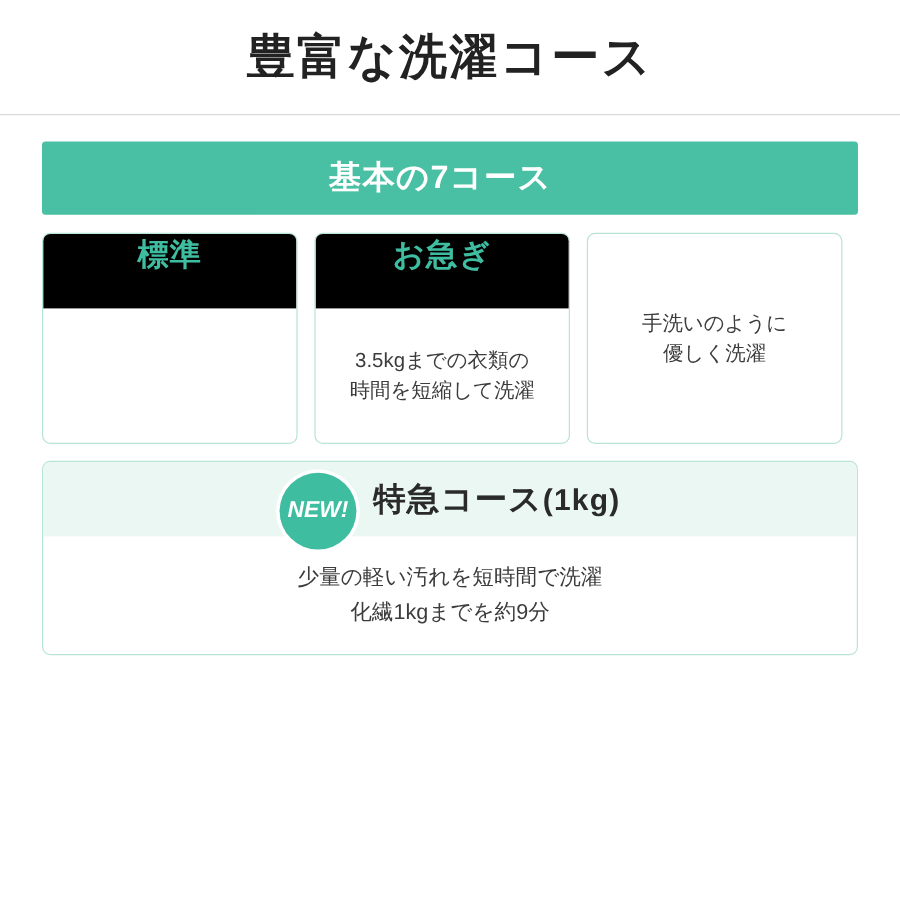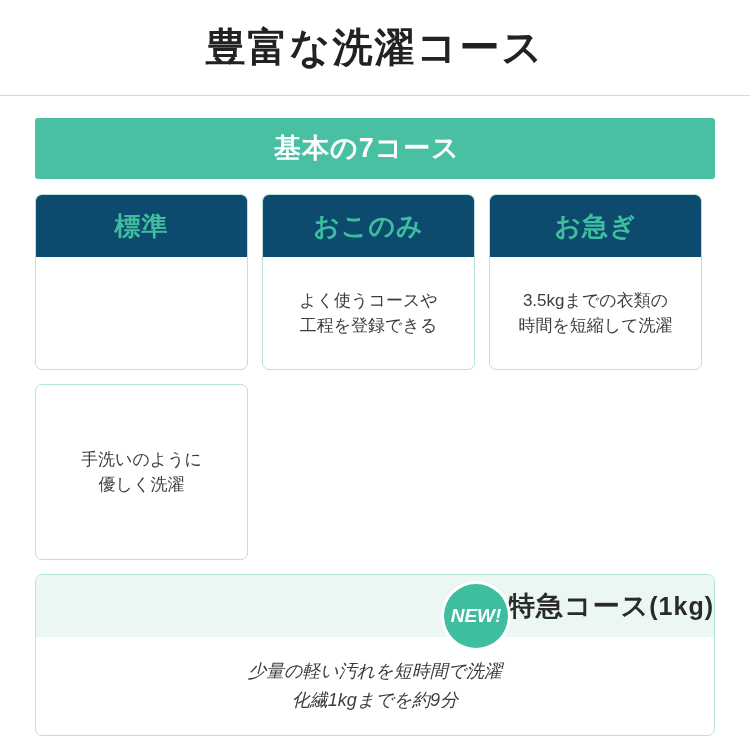--- a/index.html
+++ b/index.html
@@ -59,24 +59,24 @@
     height: 176px;
     border: 1px solid #b8e3d7;
     border-radius: 7px;
     box-sizing: border-box;
     background: #ffffff;
     display: flex;
     flex-direction: column;
     overflow: hidden;
   }
   .card-head {
-    background: #0c4a6e;
+    background: #000000;
     height: 62px;
     display: flex;
-    align-items: center;
+    align-items: flex-start;
     justify-content: center;
   }
   .card-head-text {
     color: #3fbda0;
     font-size: 26px;
     font-weight: bold;
     letter-spacing: 1px;
   }
   .card-body {
     flex: 1;
@@ -103,21 +103,22 @@
     display: flex;
     flex-direction: column;
     overflow: hidden;
     position: relative;
   }
   .express-head {
     background: #eaf7f3;
     height: 62px;
     display: flex;
     align-items: center;
-    justify-content: flex-end;
+    justify-content: center;
+    gap: 14px;
   }
   .new-badge {
     width: 64px;
     height: 64px;
     border-radius: 50%;
     background: #3fbda0;
     color: #ffffff;
     display: flex;
     align-items: center;
     justify-content: center;
@@ -142,21 +143,20 @@
     flex: 1;
     display: flex;
     align-items: center;
     justify-content: center;
     text-align: center;
   }
   .express-body-text {
     font-size: 18px;
     line-height: 1.6;
     color: #3c3c3c;
-    font-style: italic;
   }
 </style>
 </head>
 <body>
 
 <div class="page">
 
   <div class="header">
     <div class="header-title">豊富な洗濯コース</div>
   </div>
@@ -166,28 +166,20 @@
     <div class="section-banner">基本の7コース</div>
 
     <div class="grid">
 
       <div class="card">
         <div class="card-head">
           <span class="card-head-text">標準</span>
         </div>
       </div>
 
-      <div class="card">
-        <div class="card-head">
-          <span class="card-head-text">おこのみ</span>
-        </div>
-        <div class="card-body">
-          <span class="card-body-text">よく使うコースや<br>工程を登録できる</span>
-        </div>
-      </div>
 
       <div class="card">
         <div class="card-head">
           <span class="card-head-text">お急ぎ</span>
         </div>
         <div class="card-body">
           <span class="card-body-text">3.5kgまでの衣類の<br>時間を短縮して洗濯</span>
         </div>
       </div>
 

